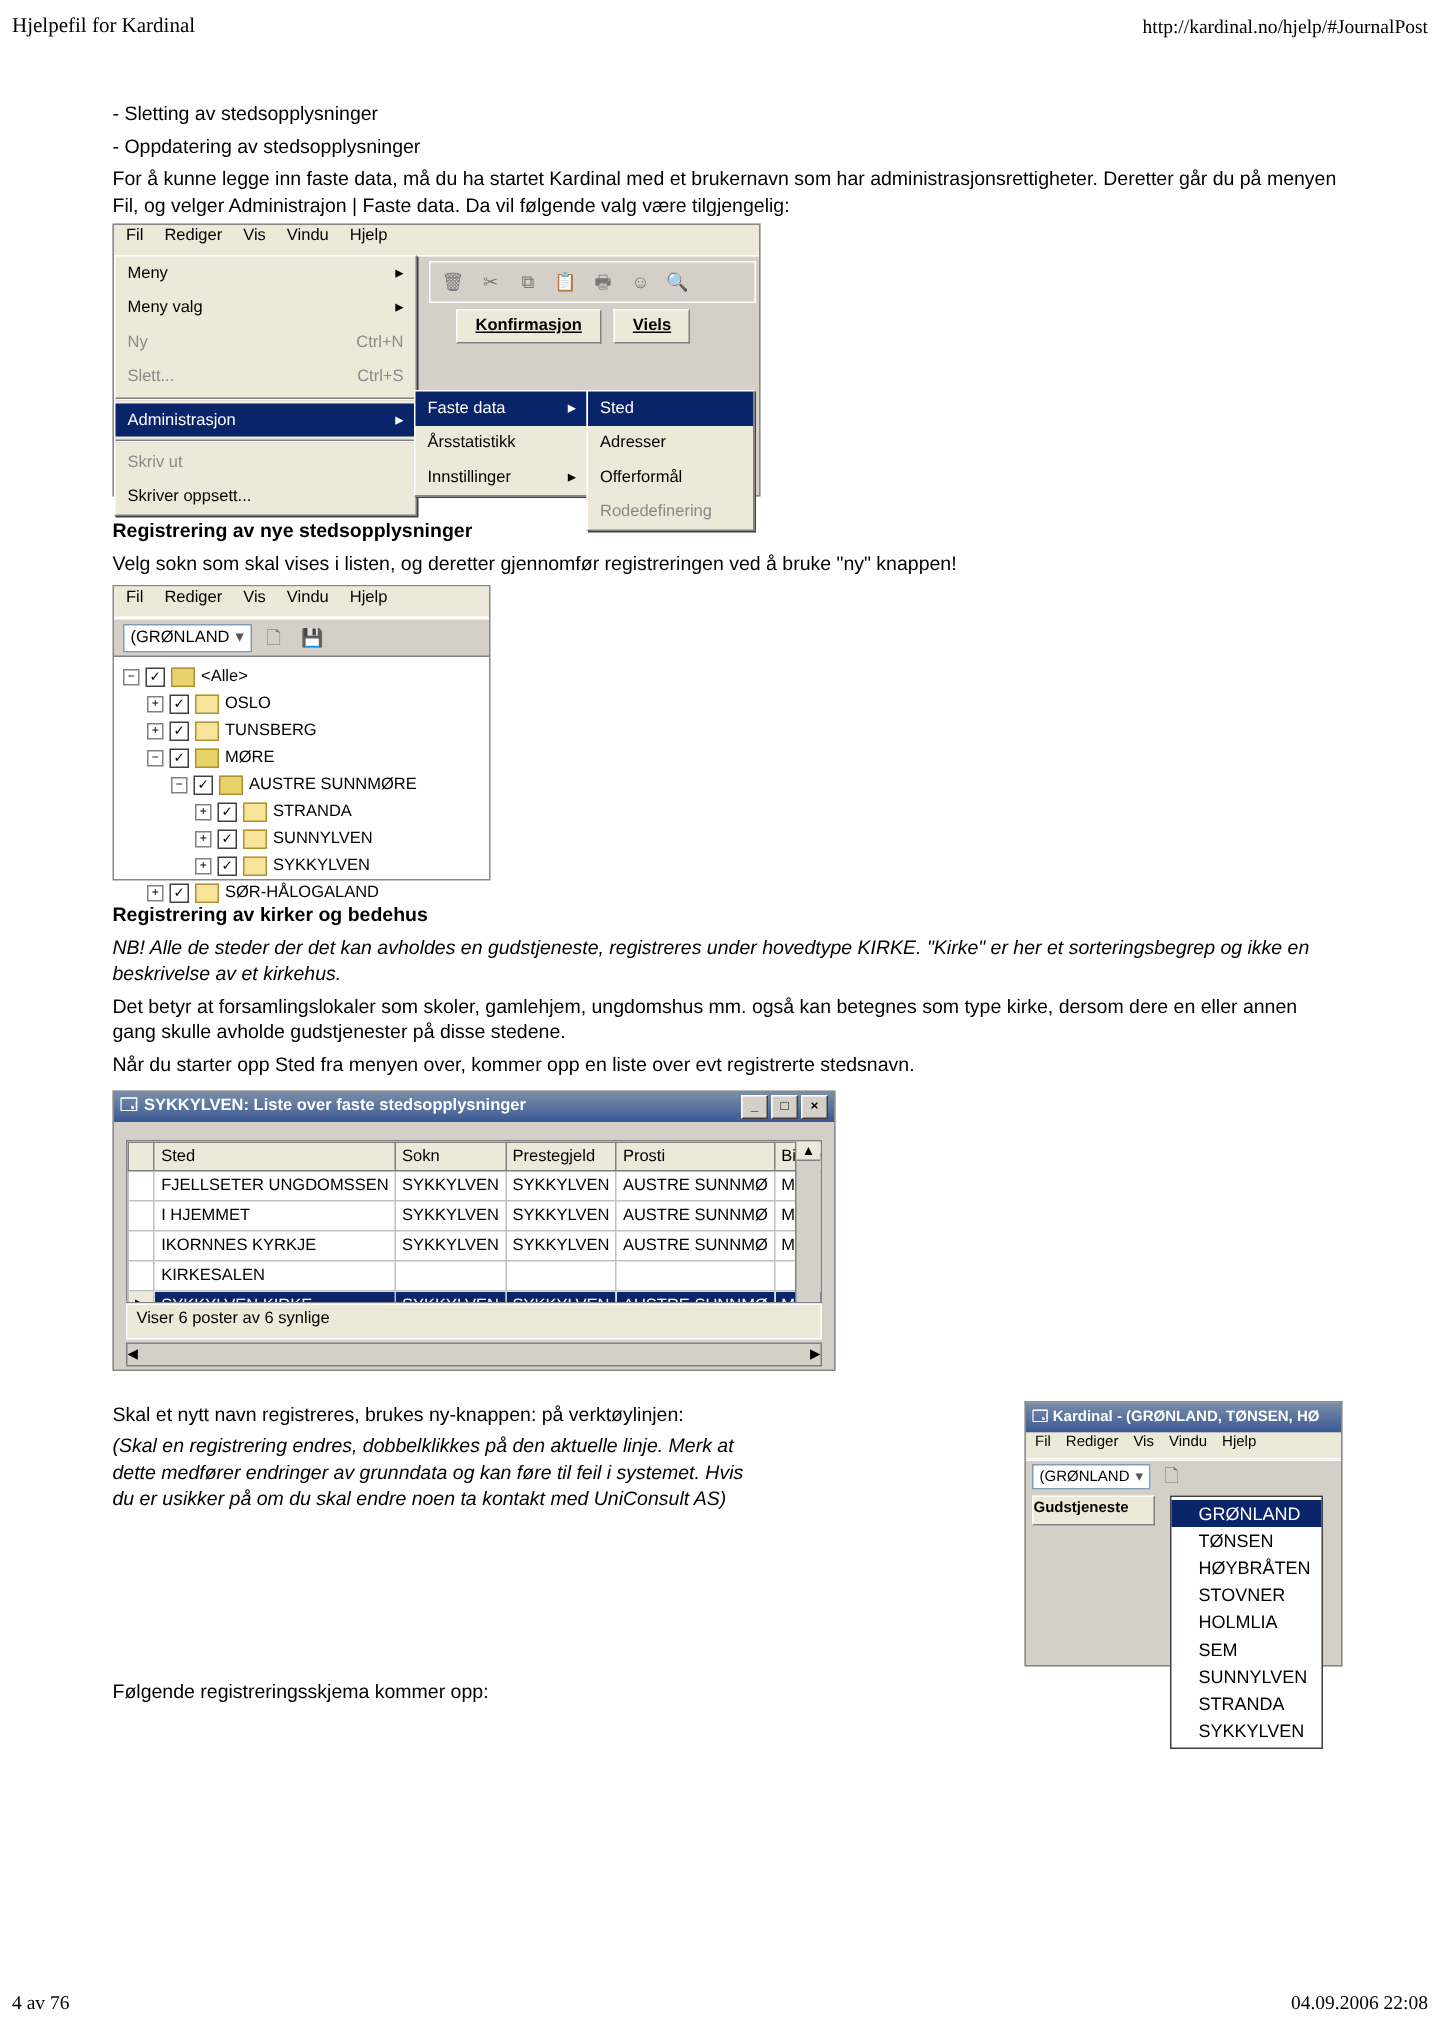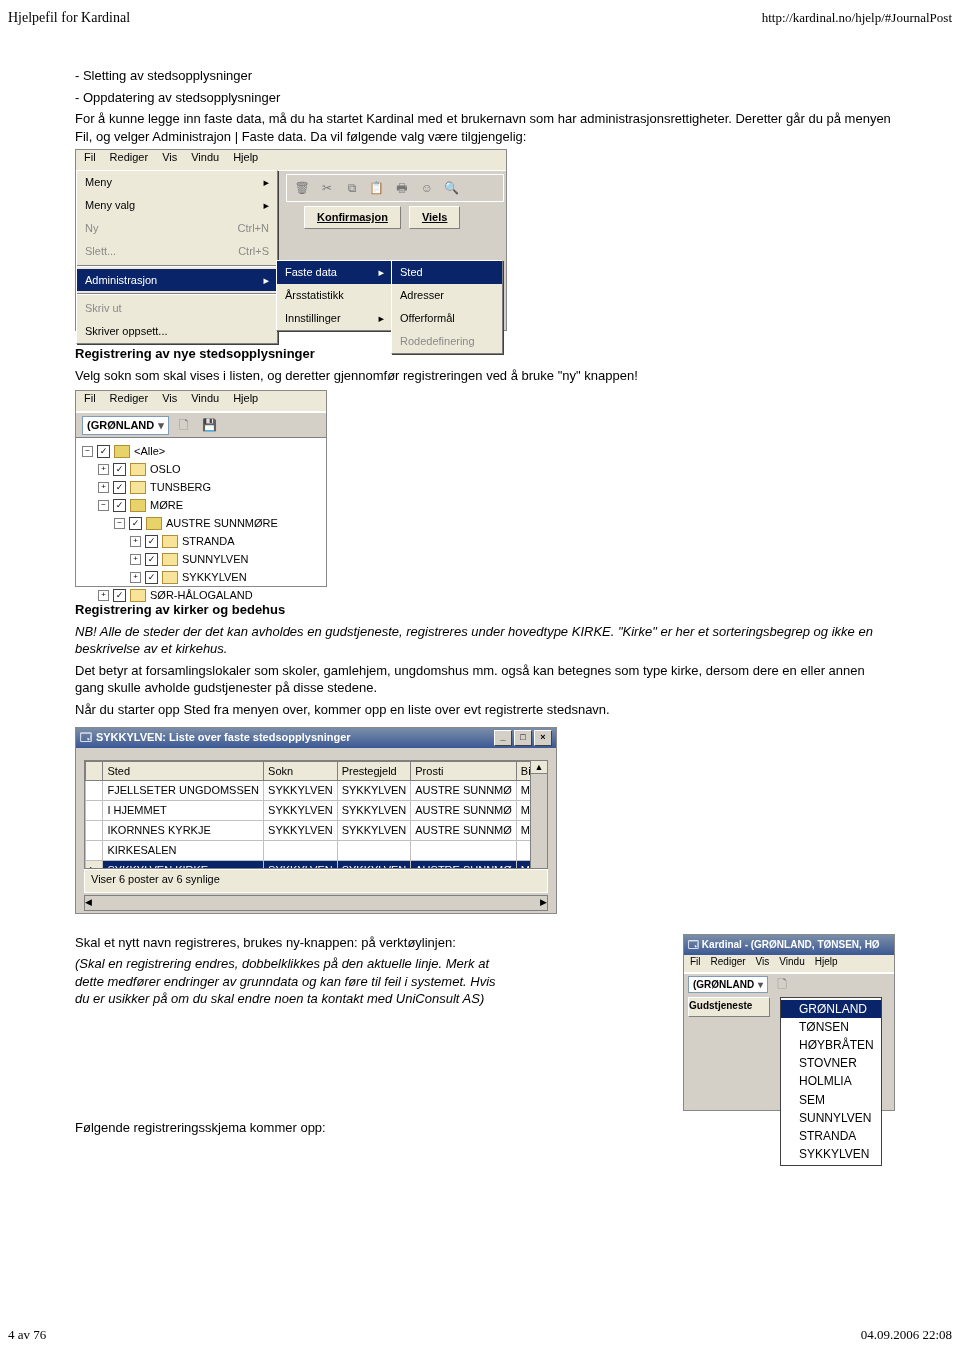--- a/index.html
+++ b/index.html
@@ -25,21 +25,21 @@
   .sub2{position:absolute;left:315px;top:110px;width:110px;background:#ece9d8;border:1px solid #808080;border-top:1px solid #fff;border-left:1px solid #fff;box-shadow:1px 1px 0 #404040}
   .tbicons{position:absolute;left:210px;top:24px;right:2px;height:26px;background:#d4d0c8;border:1px solid #fff;display:flex;align-items:center;gap:3px;padding:0 4px}
   .ico{width:20px;height:20px;background:#d4d0c8;border:1px solid #d4d0c8;display:flex;align-items:center;justify-content:center;color:#777;font-size:12px}
   .tabrow{position:absolute;left:210px;top:54px;right:2px;height:26px;background:#d4d0c8;display:flex;align-items:center;gap:8px;padding-left:18px}
   .tab{background:#ece9d8;border:1px solid #808080;border-top:1px solid #fff;border-left:1px solid #fff;padding:3px 12px;font-weight:bold}
   .ar::after{content:"▸";margin-left:10px;color:inherit;font-size:11px}
   
   .s2{width:250px;height:195px;margin-top:6px;position:relative;font-family:Tahoma,Arial,sans-serif;font-size:11px;background:#fff;border:1px solid #888}
   .s2 .mbar{background:#ece9d8}
   .s2 .tb2{height:24px;background:#d4d0c8;border-top:1px solid #fff;border-bottom:1px solid #808080;display:flex;align-items:center;padding:0 6px;gap:4px}
-  .combo{background:#fff;border:1px solid #7f9db9;padding:1px 4px;font-weight:bold;display:flex;align-items:center;gap:4px}
+  .combo{background:#fff;border:1px solid #7f9db9;padding:1px 4px;font-weight:normal;display:flex;align-items:center;gap:4px}
   .combo::after{content:"▾";color:#555}
   .tree{padding:4px 6px;line-height:18px}
   .tn{display:flex;align-items:center;gap:4px;white-space:nowrap}
   .pm{width:9px;height:9px;border:1px solid #808080;background:#fff;font-size:8px;line-height:8px;text-align:center;color:#000}
   .cb{width:11px;height:11px;border:1px solid #404040;background:#fff;font-size:9px;line-height:10px;text-align:center}
   .fo{width:14px;height:11px;background:#f7e39a;border:1px solid #b09030}
   .fo.open{background:#e8d26a}
   
   .s3{width:480px;height:185px;margin-top:8px;position:relative;font-family:Tahoma,Arial,sans-serif;font-size:11px;background:#d4d0c8}
   .titlebar{height:20px;background:linear-gradient(#7b8ea8,#3a5894);color:#fff;display:flex;align-items:center;justify-content:space-between;padding:0 4px;font-weight:bold}

